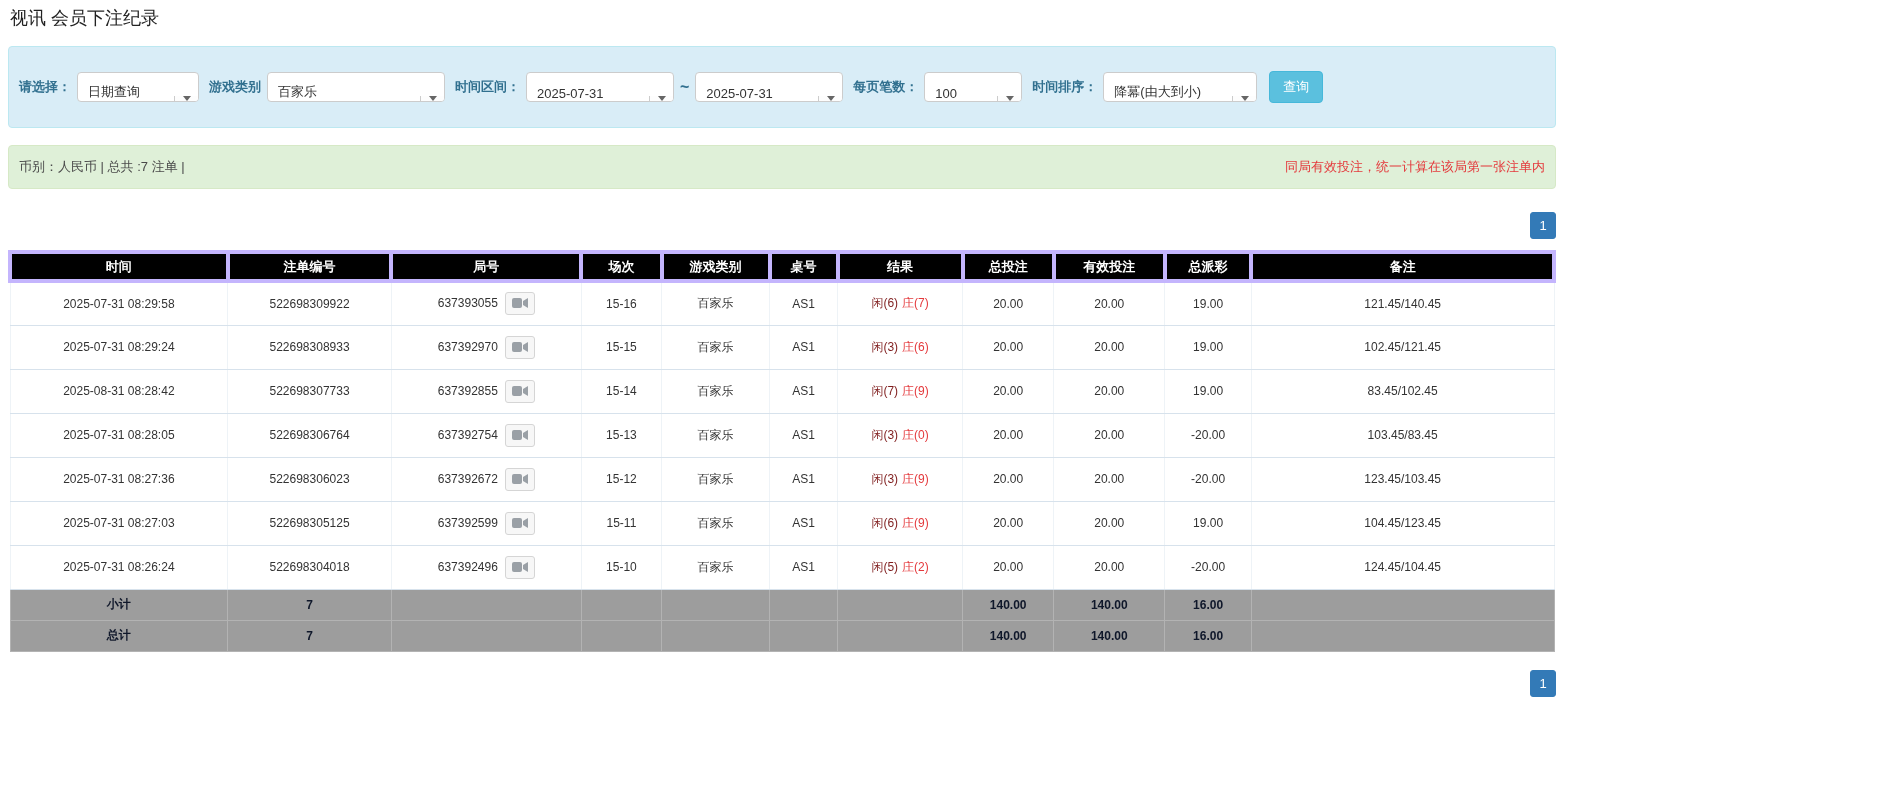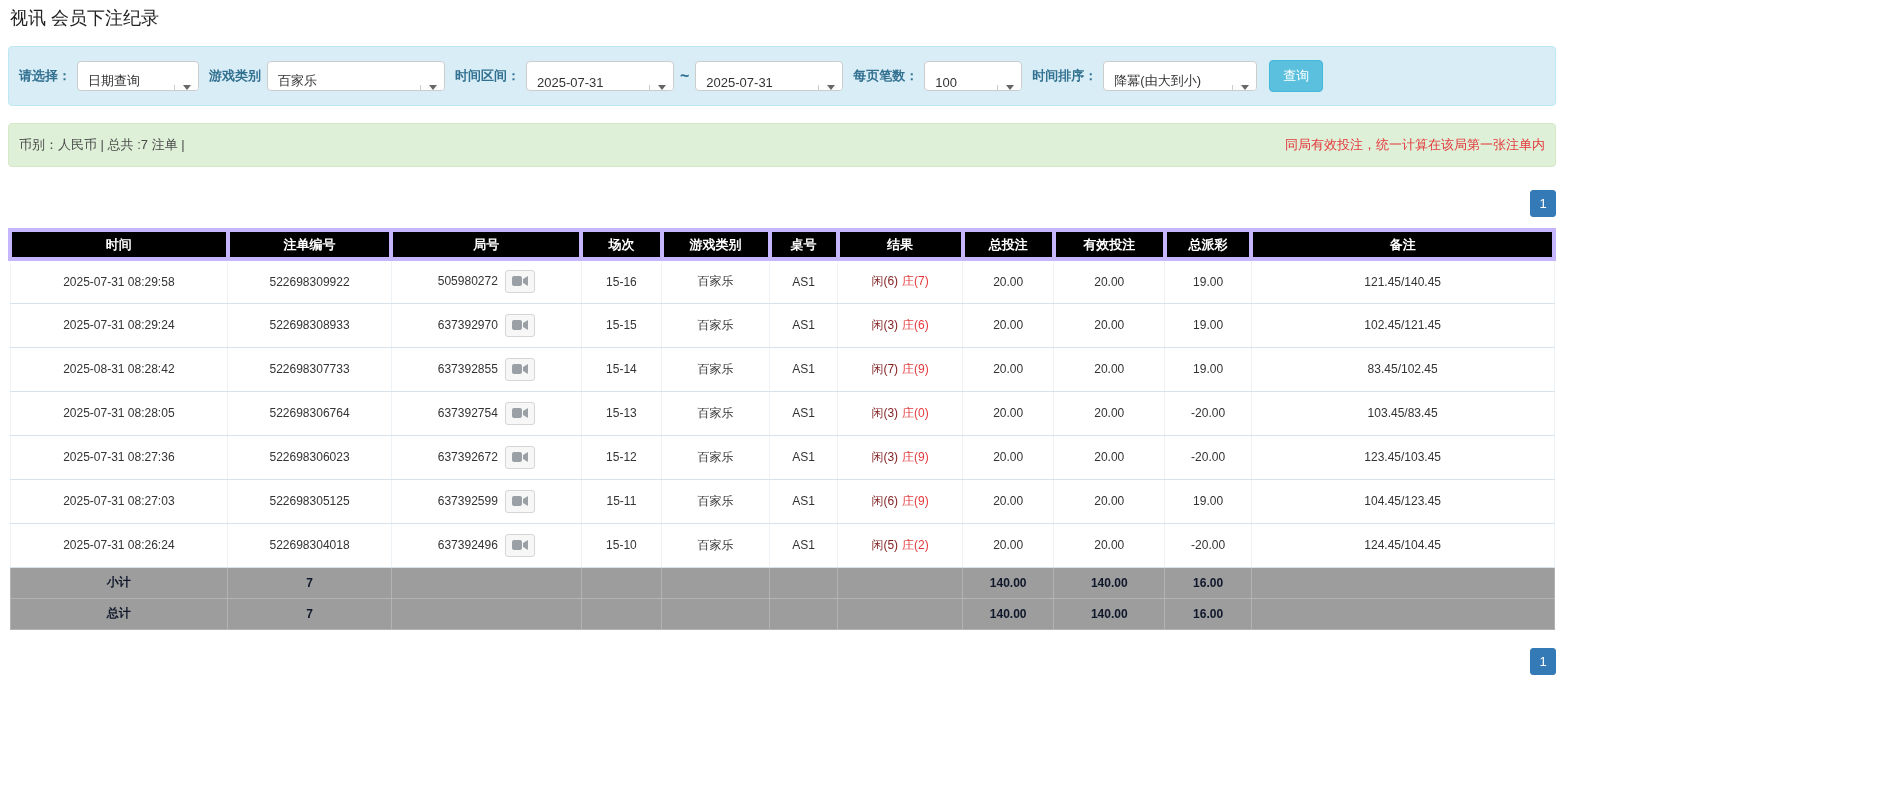--- a/index.html
+++ b/index.html
@@ -16,21 +16,21 @@
     font-weight: 500;
     color: #222;
     margin: 4px 0 16px 2px;
   }
 
   
   .filter-bar {
     background: #d9edf7;
     border: 1px solid #bce8f1;
     border-radius: 4px;
-    padding: 13px 8px;
+    padding: 24px 8px;
     display: flex;
     align-items: center;
     flex-wrap: nowrap;
   }
   .filter-label {
     color: #31708f;
     font-weight: bold;
     font-size: 13px;
     white-space: nowrap;
     margin: 0 6px 0 10px;
@@ -279,21 +279,21 @@
           <th>有效投注</th>
           <th>总派彩</th>
           <th>备注</th>
         </tr>
     </thead>
     <tbody>
   <tr class="data-row">
     <td>2025-07-31 08:29:58</td>
     <td>522698309922</td>
     <td>
-      <span>505980272</span><button class="video-btn"><svg width="16" height="12" viewBox="0 0 16 12">
+      <span>637393055</span><button class="video-btn"><svg width="16" height="12" viewBox="0 0 16 12">
                 <rect x="0" y="1" width="10" height="10" rx="2" fill="#9aa0a6"></rect>
                 <path d="M11 4 L16 1 V11 L11 8 Z" fill="#9aa0a6"></path>
               </svg></button>
     </td>
     <td>15-16</td>
     <td>百家乐</td>
     <td>AS1</td>
     <td>
       <span class="player">闲(6)</span><span class="banker">庄(7)</span>
     </td>

